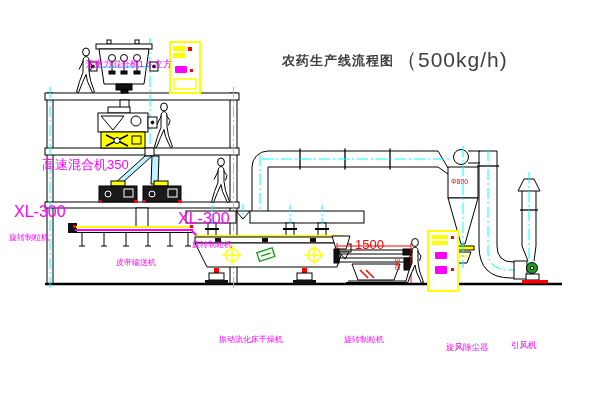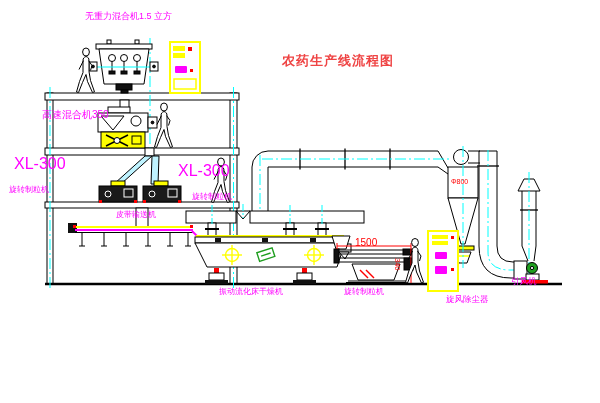--- a/index.html
+++ b/index.html
@@ -4,23 +4,24 @@
 <style>
   html,body{margin:0;padding:0;background:#fff;}
   .stage{
     position:relative;width:600px;height:403px;background:#ffffff;overflow:hidden;
     font-family:"Liberation Sans",sans-serif;
   }
   .stage svg{position:absolute;left:0;top:0;}
   .lbl{
     position:absolute;color:#ff00ff;line-height:1;white-space:nowrap;
     font-family:"Liberation Sans",sans-serif;
+    margin-top:48px;
   }
   .dim{position:absolute;color:#ff0000;line-height:1;white-space:nowrap;}
-  .title{position:absolute;left:282px;top:46px;color:#ef4444;display:flex;align-items:flex-start;}
+  .title{position:absolute;left:282px;top:46px;color:#404040;display:flex;align-items:flex-start;}
   .title .cn{font-size:13px;font-weight:bold;letter-spacing:1px;padding-top:6px;}
   .title .cap{font-size:21px;font-weight:normal;letter-spacing:1px;margin-left:2px;}
 </style>
 </head>
 <body>
 
 <div class="stage">
 
 <svg width="600" height="403" viewBox="0 0 600 403">
   <defs>
@@ -294,37 +295,38 @@
   </g>
 
   <use href="#walker" transform="translate(74,47.5)"></use>
   <use href="#walker" transform="translate(152,102.5)"></use>
   <use href="#walker" transform="translate(209,157.5)"></use>
   <use href="#walker" transform="translate(403,238)"></use>
 </svg>
 
   <div class="title">
     <span class="cn">农药生产线流程图</span>
+    <span class="cap">（500kg/h)</span>
   </div>
 
   <div class="lbl" style="left:85px;top:12px;font-size:9px;">无重力混合机1.5 立方</div>
-  <div class="lbl" style="left:42px;top:110px;font-size:10px;">高速混合机350</div>
+  <div class="lbl" style="left:42px;top:110px;font-size:13px;">高速混合机350</div>
 
   <div class="lbl" style="left:14px;top:156px;font-size:16px;">XL-300</div>
   <div class="lbl" style="left:9px;top:186px;font-size:8px;">旋转制粒机</div>
 
   <div class="lbl" style="left:178px;top:163px;font-size:16px;">XL-300</div>
   <div class="lbl" style="left:192px;top:193px;font-size:8px;">旋转制粒机</div>
 
   <div class="lbl" style="left:116px;top:211px;font-size:8px;">皮带输送机</div>
 
   <div class="lbl" style="left:219px;top:288px;font-size:8px;text-align:center;">振动流化床干燥机</div>
 
   <div class="lbl" style="left:344px;top:288px;font-size:8px;">旋转制粒机</div>
 
   <div class="lbl" style="left:446px;top:295px;font-size:8.5px;text-align:center;">旋风除尘器</div>
-  <div class="lbl" style="left:511px;top:277px;font-size:8.5px;">引风机</div>
-
-  <div class="dim" style="left:355px;top:238px;font-size:10px;">1500</div>
+  <div class="lbl" style="left:511px;top:293px;font-size:8.5px;">引风机</div>
+
+  <div class="dim" style="left:355px;top:238px;font-size:13px;">1500</div>
   <div class="dim" style="left:401px;top:258px;font-size:7.5px;transform:rotate(90deg);transform-origin:left top;">340</div>
   <div class="dim" style="left:451px;top:178px;font-size:7px;">Φ800</div>
 
 </div>
 
 </body></html>

